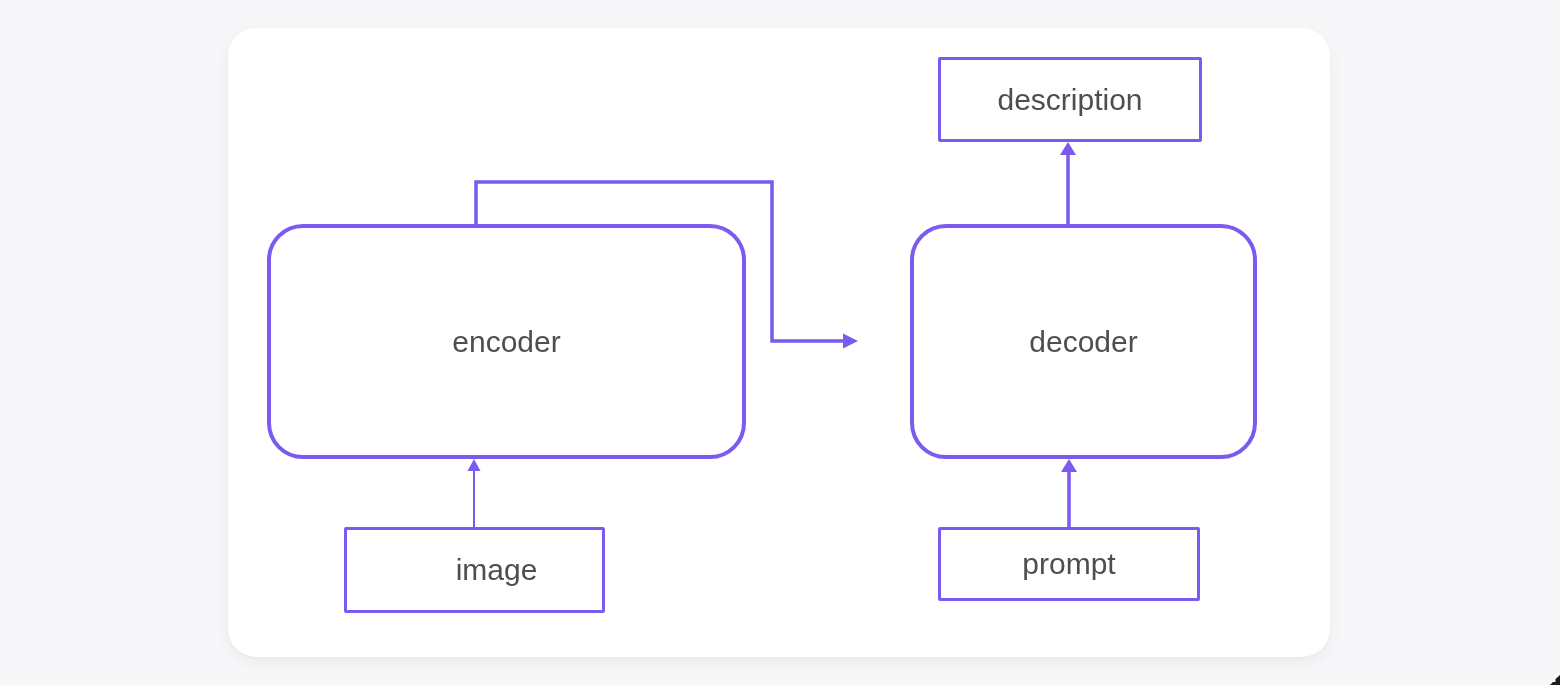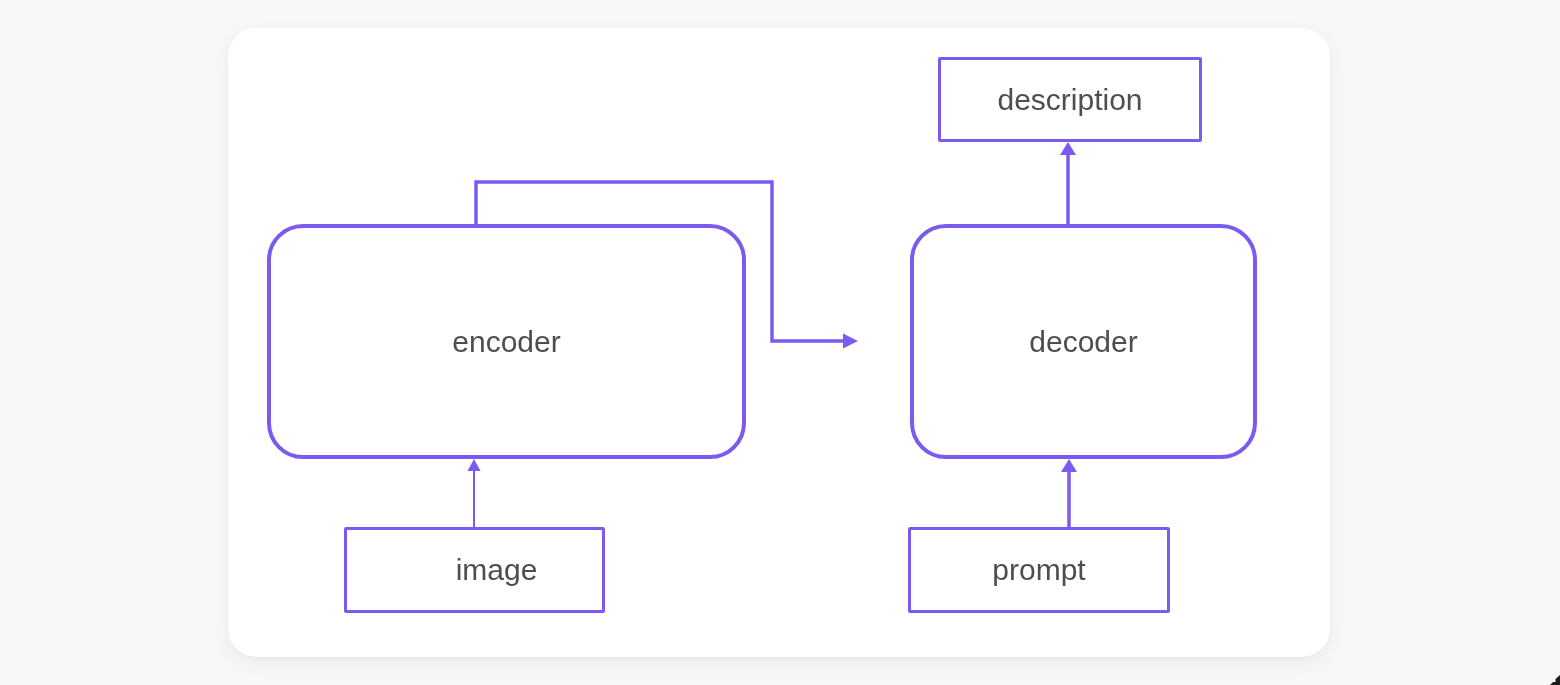--- a/index.html
+++ b/index.html
@@ -40,21 +40,21 @@
     border-radius: 2px;
   }
   .node.rounded {
     border-radius: 36px;
     border-width: 4px;
   }
   #node-description { left: 938px; top: 57px;  width: 264px; height: 85px; }
   #node-encoder     { left: 267px; top: 224px; width: 479px; height: 235px; }
   #node-decoder     { left: 910px; top: 224px; width: 347px; height: 235px; }
   #node-image       { left: 344px; top: 527px; width: 261px; height: 86px; padding-left: 44px; }
-  #node-prompt      { left: 908px; top: 527px; width: 262px; height: 86px; }
+  #node-prompt      { left: 938px; top: 527px; width: 262px; height: 74px; }
   .edges-layer {
     position: absolute;
     left: 0;
     top: 0;
     width: 1560px;
     height: 685px;
   }
   .edge {
     fill: none;
     stroke: #7b5af0;

